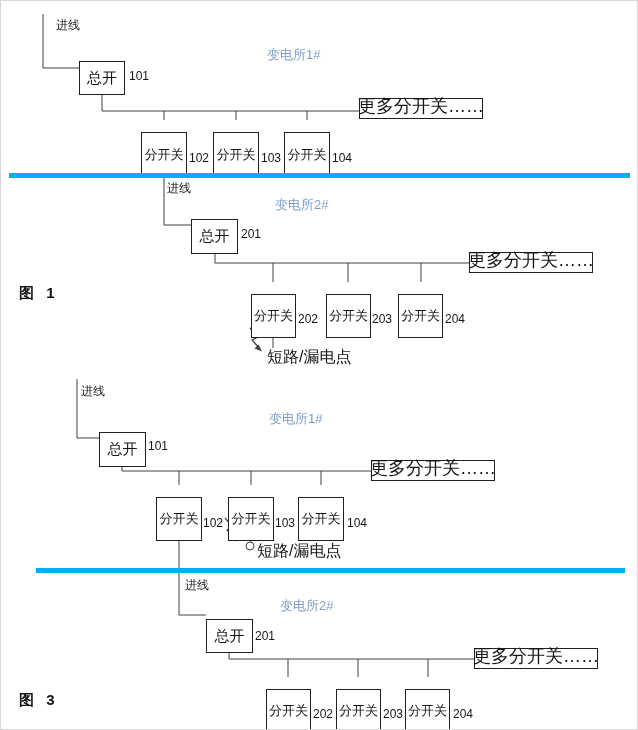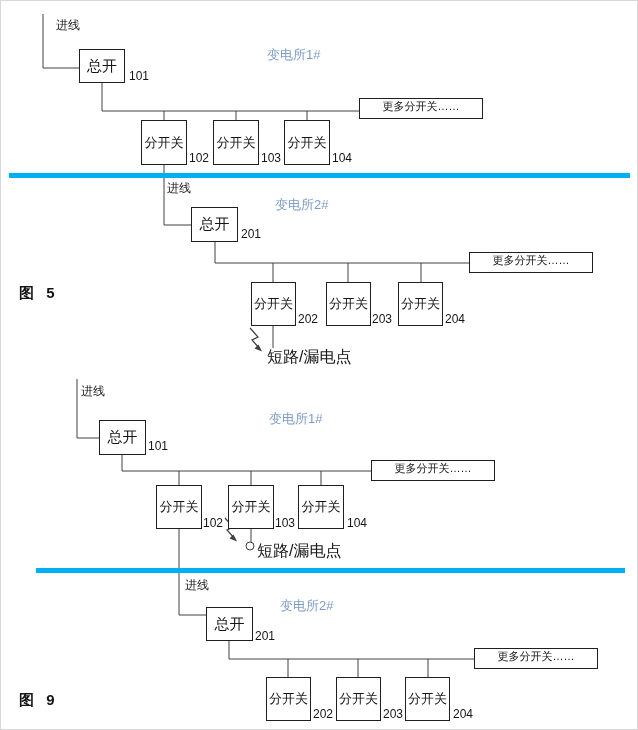--- a/index.html
+++ b/index.html
@@ -5,25 +5,25 @@
   * { margin: 0; padding: 0; box-sizing: border-box; }
   html, body { background: #ffffff; }
   body { font-family: "Liberation Sans", "DejaVu Sans", sans-serif; }
   .canvas { position: relative; width: 638px; height: 730px; background: #ffffff;
             border: 1px solid #d6d6d6; overflow: hidden; }
   .wires { position: absolute; left: 0; top: 0; }
   .txt { position: absolute; font-size: 12px; color: #141414; white-space: nowrap; line-height: 14px; }
   .num { position: absolute; font-size: 12px; color: #141414; white-space: nowrap; line-height: 14px; }
   .box { position: absolute; border: 1px solid #1f1f1f; background: #ffffff;
          display: flex; align-items: center; justify-content: center;
-         color: #141414; font-size: 13px; white-space: nowrap; }
+         color: #141414; font-size: 13px; white-space: nowrap; margin-top: 12px; }
   .box.main { font-size: 15px; }
   .morebox { position: absolute; border: 1px solid #1f1f1f; background: #ffffff;
-             display: flex; align-items: flex-start; justify-content: center;
-             color: #141414; font-size: 11px; white-space: nowrap; }
+             display: flex; align-items: flex-end; justify-content: center;
+             color: #141414; font-size: 18px; white-space: nowrap; }
   .title { position: absolute; font-size: 13px; color: #7C9CC6; white-space: nowrap; }
   .sep { position: absolute; height: 5px; background: #00B0F0; }
   .fault-label { position: absolute; font-size: 16px; color: #141414; white-space: nowrap; }
   .caption { position: absolute; font-size: 15px; font-weight: bold; color: #141414;
              letter-spacing: 4px; white-space: nowrap; }
 </style>
 </head>
 <body>
 
 <div class="canvas">
@@ -110,21 +110,21 @@
   <div class="box" style="left:325px; top:281px; width:45px; height:44px;">
     <span>分开关</span>
   </div>
   <div class="num" style="left:371px; top:311px;">203</div>
   <div class="box" style="left:397px; top:281px; width:45px; height:44px;">
     <span>分开关</span>
   </div>
   <div class="num" style="left:444px; top:311px;">204</div>
 
   <div class="fault-label" style="left:266px; top:346px;">短路/漏电点</div>
-  <div class="caption" style="left:18px; top:283px;">图 5</div>
+  <div class="caption" style="left:18px; top:283px;">图 1</div>
 
   <div class="txt" style="left:80px; top:383px;">进线</div>
   <div class="title" style="left:268px; top:409px;">变电所1#</div>
   <div class="box main" style="left:98px; top:419px; width:47px; height:35px;">
     <span>总开</span>
   </div>
   <div class="num" style="left:147px; top:438px;">101</div>
   <div class="morebox" style="left:370px; top:459px; width:124px; height:21px;">
     <span>更多分开关……</span>
   </div>
@@ -162,15 +162,15 @@
   <div class="num" style="left:312px; top:706px;">202</div>
   <div class="box" style="left:335px; top:676px; width:45px; height:44px;">
     <span>分开关</span>
   </div>
   <div class="num" style="left:382px; top:706px;">203</div>
   <div class="box" style="left:404px; top:676px; width:45px; height:44px;">
     <span>分开关</span>
   </div>
   <div class="num" style="left:452px; top:706px;">204</div>
 
-  <div class="caption" style="left:18px; top:690px;">图 9</div>
+  <div class="caption" style="left:18px; top:690px;">图 3</div>
 
 </div>
 
 </body></html>

